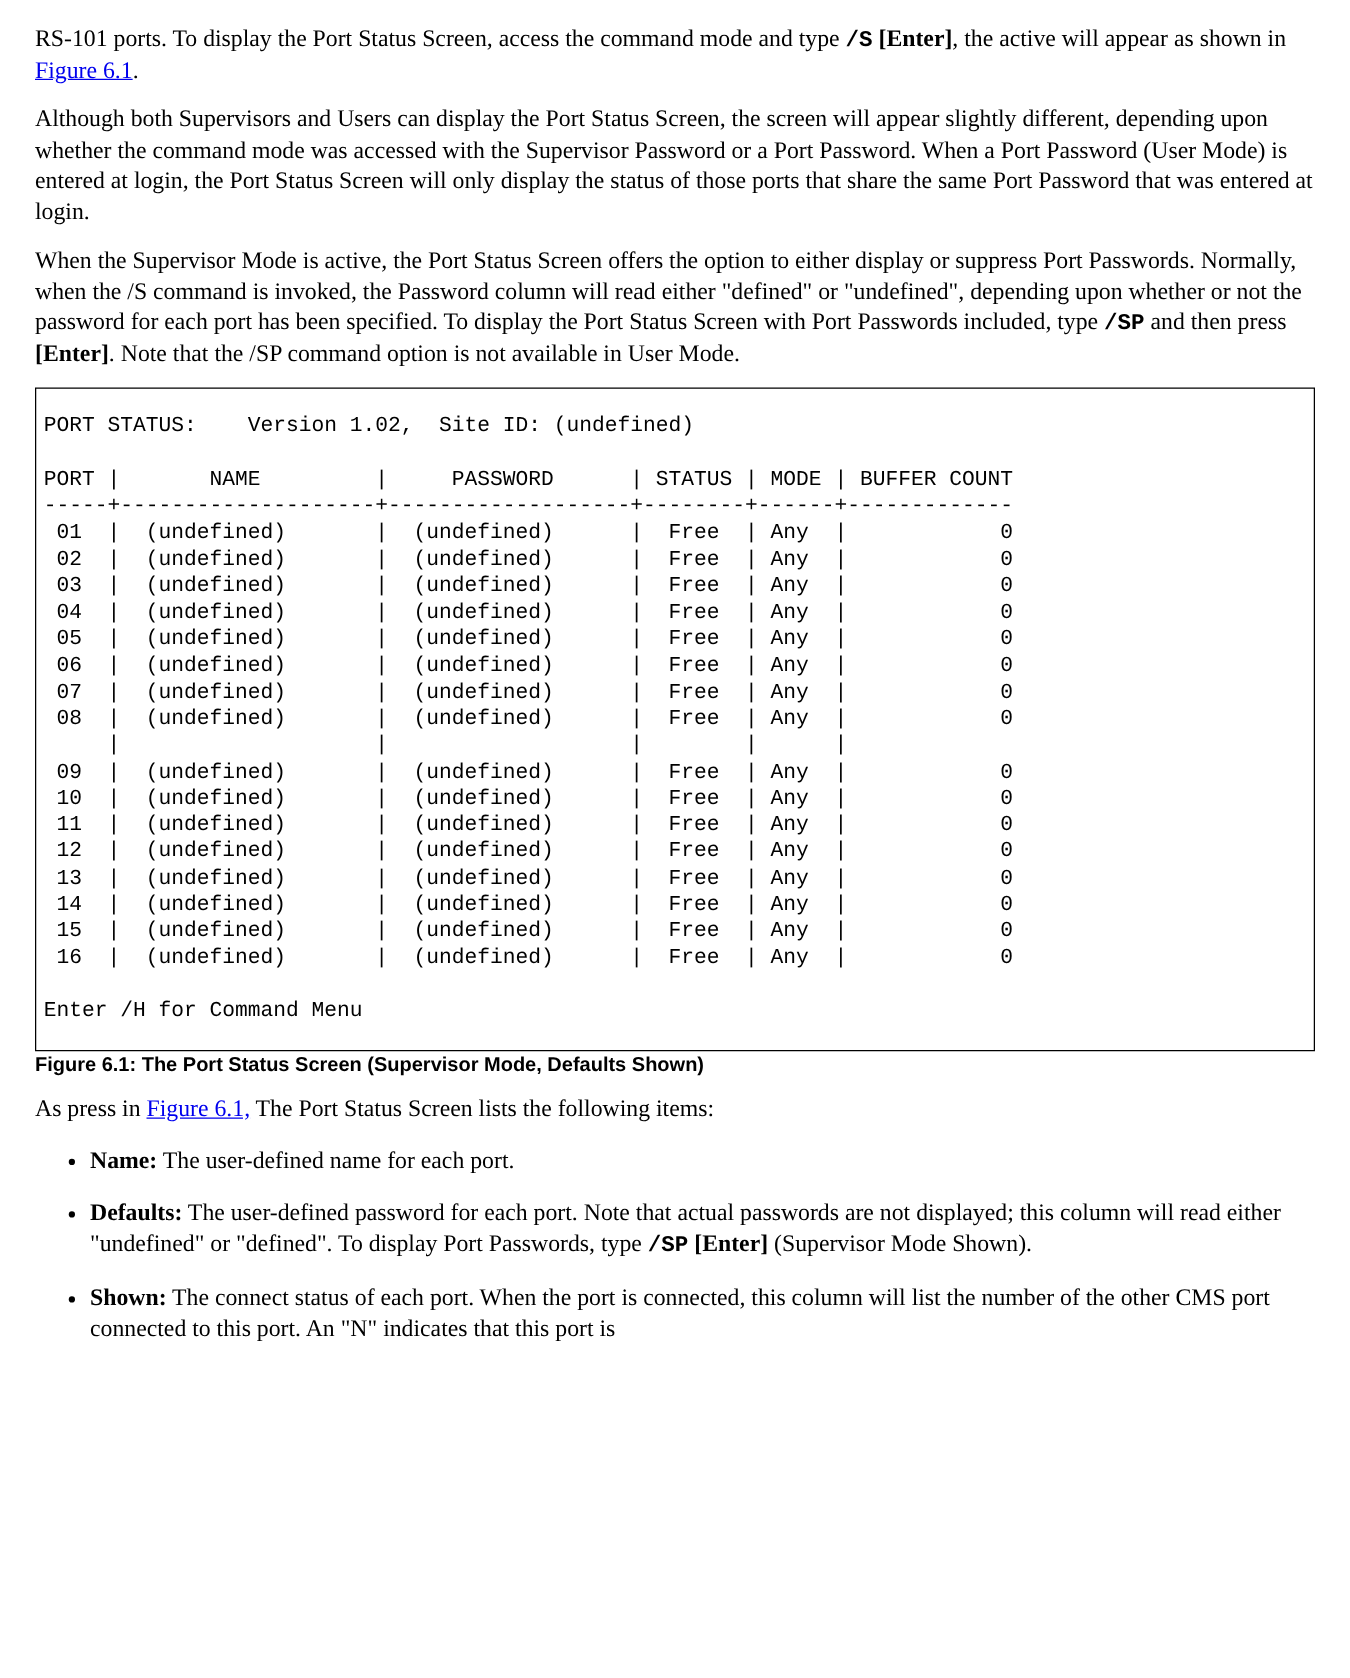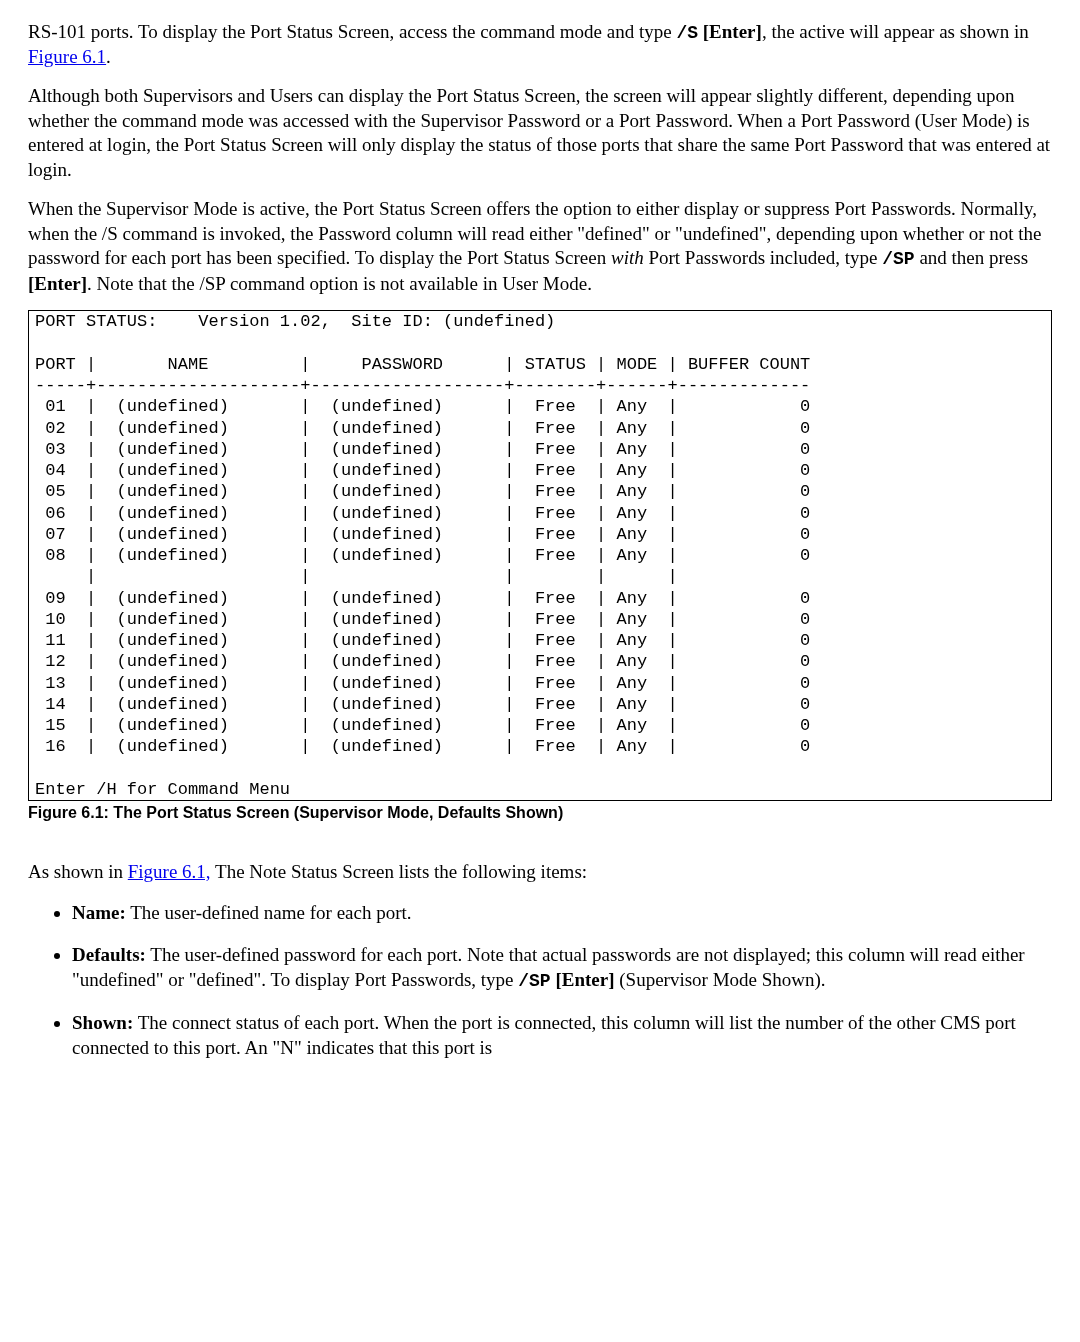--- a/index.html
+++ b/index.html
@@ -16,37 +16,37 @@
   code, .mono {
     font-family: "Courier New", Courier, monospace;
     font-size: 18px;
   }
   a {
     color: #0000EE;
     text-decoration: underline;
     text-align: center;
   }
   .bold { font-weight: bold; }
-  .italic { font-style: italic; }
+  .italic { }
   pre.terminal {
     border: 1px solid #000;
-    padding: 0 6px;
+    padding: 20px 6px;
     margin: 0;
     font-family: "Courier New", Courier, monospace;
     font-size: 17px;
     line-height: 1.25;
     white-space: pre;
     overflow: auto;
   }
   .caption {
     font-family: Arial, Helvetica, sans-serif;
     font-weight: bold;
     font-size: 16px;
     margin-top: 2px;
-    margin-bottom: 36px;
+    margin-bottom: 12px;
   }
   ul {
     list-style-type: disc;
     padding-left: 44px;
     margin-top: 16px;
   }
   li {
     margin-bottom: 18px;
     line-height: 1.3;
   }
@@ -84,21 +84,21 @@
  13  |  (undefined)       |  (undefined)      |  Free  | Any  |            0
  14  |  (undefined)       |  (undefined)      |  Free  | Any  |            0
  15  |  (undefined)       |  (undefined)      |  Free  | Any  |            0
  16  |  (undefined)       |  (undefined)      |  Free  | Any  |            0
 
 Enter /H for Command Menu</pre>
 
 <div class="caption">Figure 6.1:   The Port Status Screen (Supervisor Mode, Defaults Shown)</div>
 
 <p>
-  <span>As shown in </span><a href="#">Figure 6.1,</a><span> The Note Status Screen lists the following items:</span>
+  <span>As press in </span><a href="#">Figure 6.1,</a><span> The Port Status Screen lists the following items:</span>
 </p>
 
 <ul>
   <li>
     <span class="bold">Name:</span><span>  The user-defined name for each port.</span>
   </li>
   <li>
     <span class="bold">Defaults:</span><span>  The user-defined password for each port. Note that actual passwords are not displayed; this column will read either "undefined" or "defined". To display Port Passwords, type </span><span class="mono bold">/SP</span><span> </span><span class="bold">[Enter]</span><span> (Supervisor Mode Shown).</span>
   </li>
   <li>

